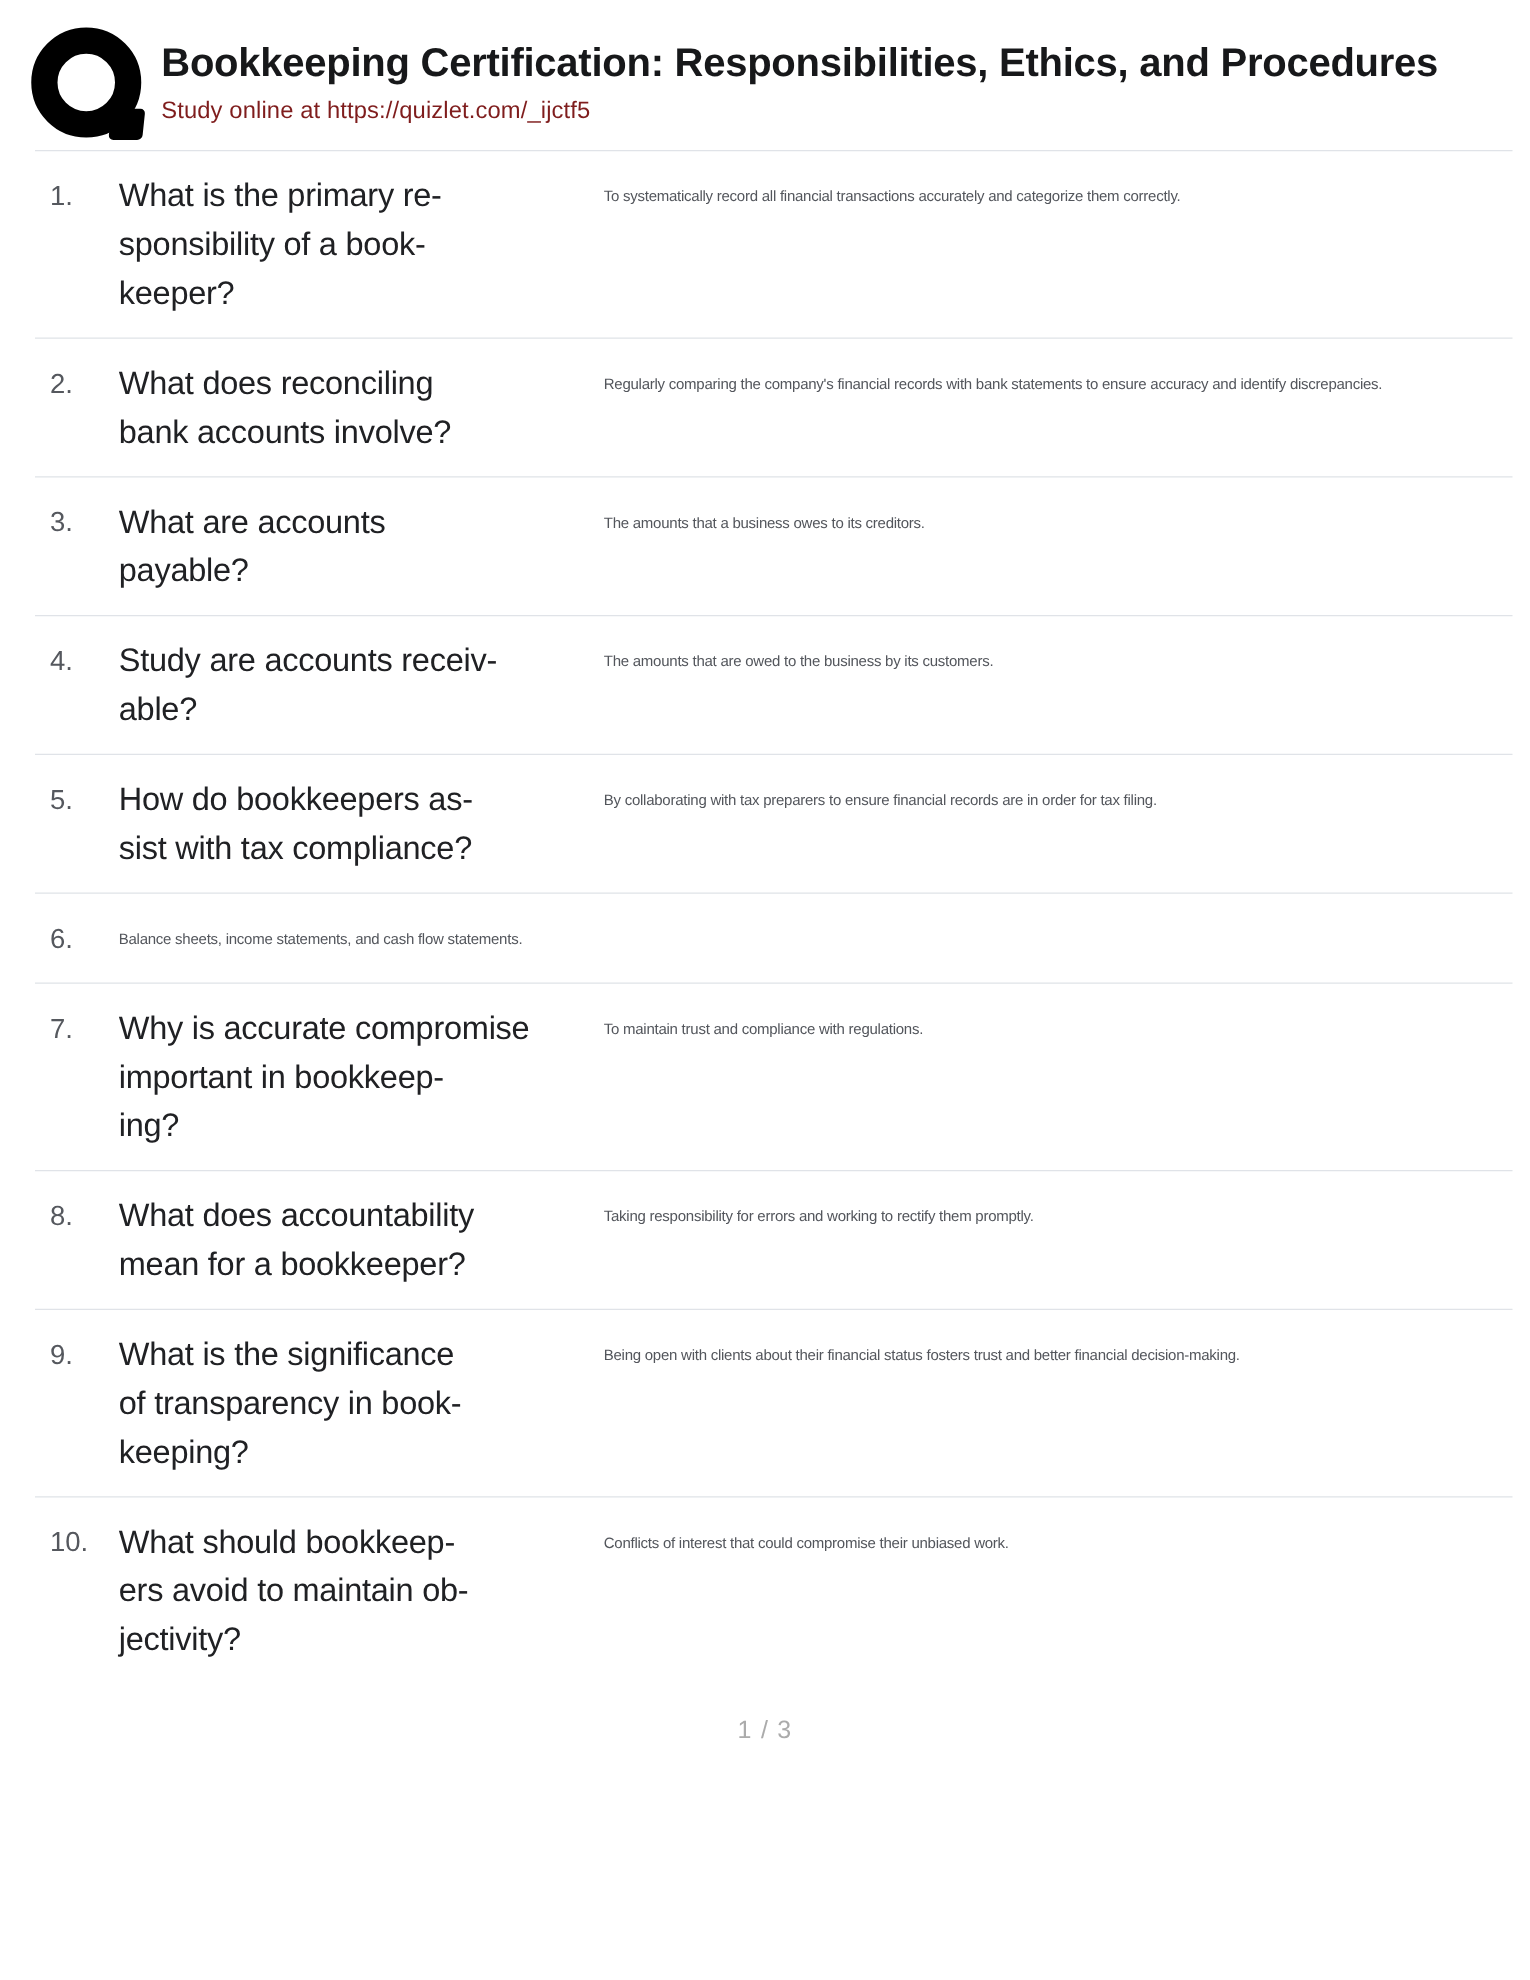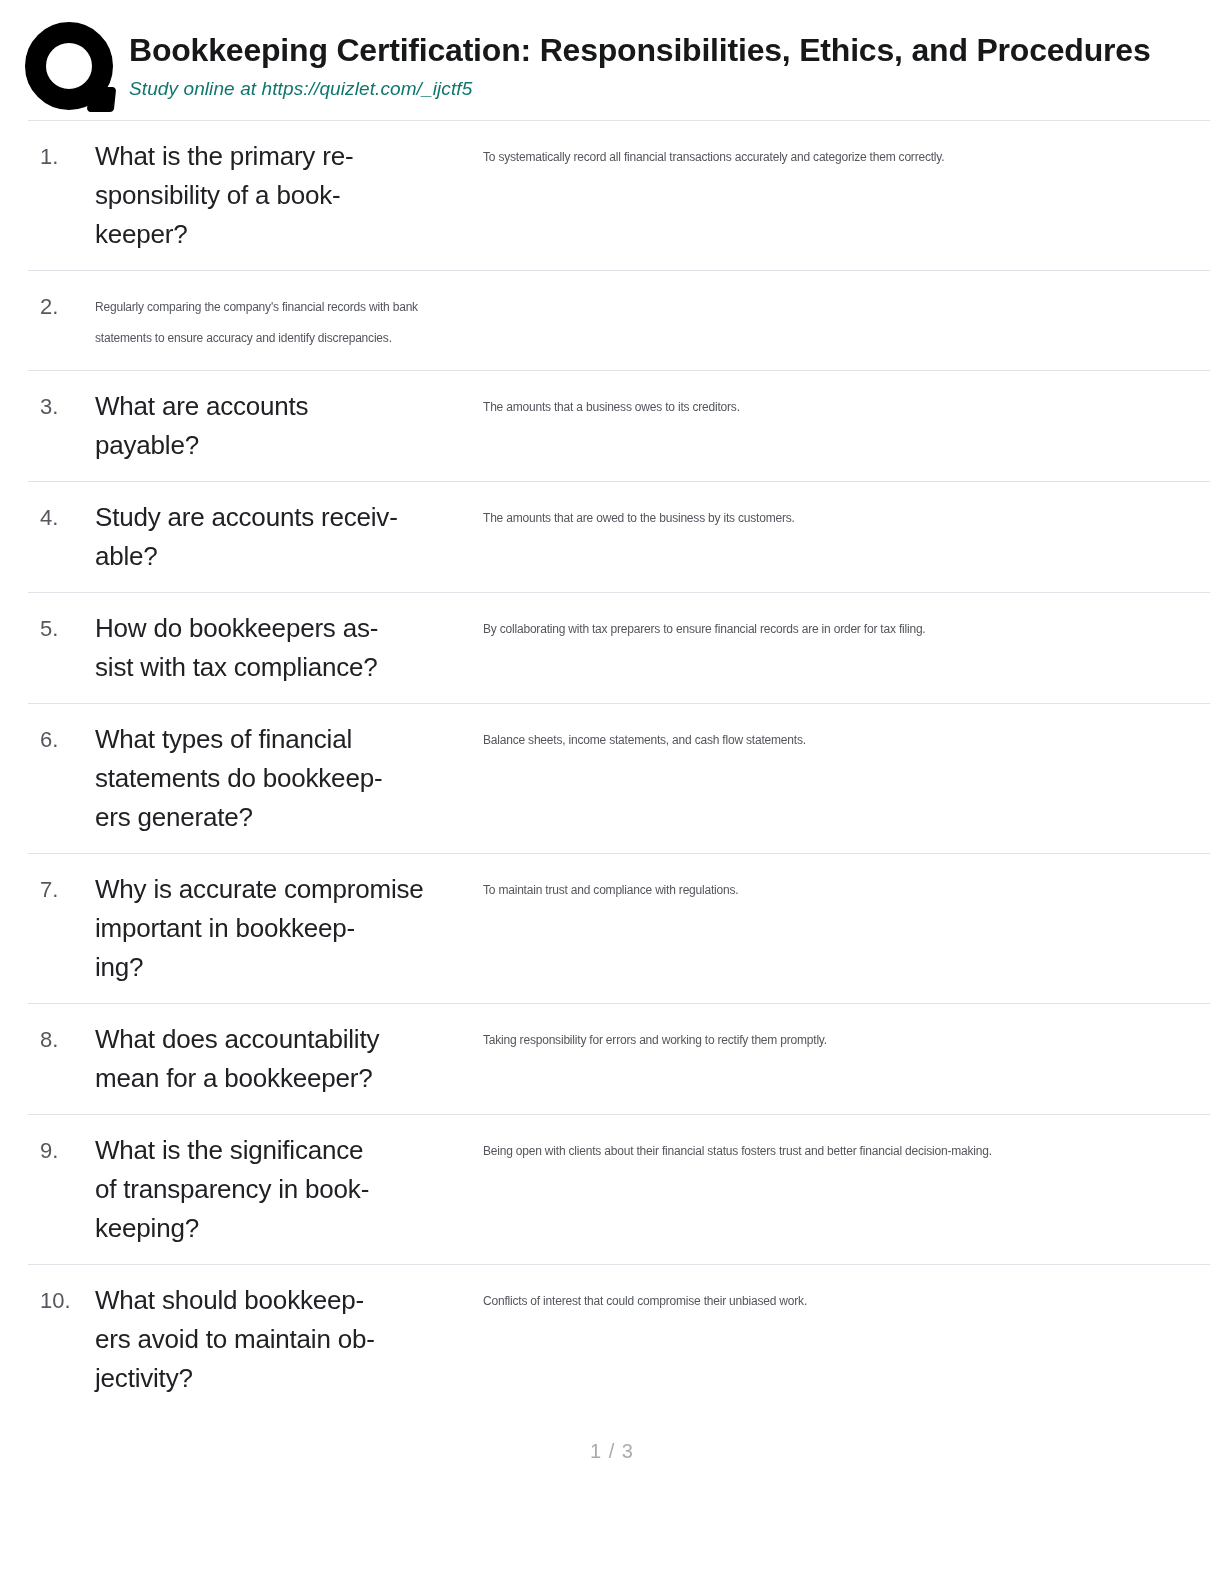--- a/index.html
+++ b/index.html
@@ -23,21 +23,21 @@
     position: absolute; width: 27px; height: 25px; background: #000;
     right: -2px; bottom: -2px; border-radius: 4px; transform: skewX(-6deg);
   }
   .header-text { padding-top: 9px; }
   .title {
     font-size: 32px; font-weight: 700; letter-spacing: -0.2px;
     color: #17181a; line-height: 1.2;
   }
   .subtitle {
     margin-top: 9px; font-size: 19px; font-weight: 400;
-    color: #0f766e; letter-spacing: 0.1px; font-style: italic;
+    color: #7f1d1d; letter-spacing: 0.1px;
   }
 
   
   .qa-list { margin-left: 28px; margin-right: 14px; }
   .qa-row {
     display: grid;
     grid-template-columns: 67px 388px 1fr;
     border-top: 1px solid #e0e3e8;
     padding: 16px 0;
   }
@@ -84,20 +84,22 @@
     <div class="qa-row">
       <div class="q-num">1.</div>
       <div class="q-text">What is the primary re-
 sponsibility of a book-
 keeper?</div>
       <div class="a-text">To systematically record all financial transactions accurately and categorize them correctly.</div>
     </div>
 
     <div class="qa-row">
       <div class="q-num">2.</div>
+      <div class="q-text">What does reconciling
+bank accounts involve?</div>
       <div class="a-text">Regularly comparing the company's financial records with bank statements to ensure accuracy and identify discrepancies.</div>
     </div>
 
     <div class="qa-row">
       <div class="q-num">3.</div>
       <div class="q-text">What are accounts
 payable?</div>
       <div class="a-text">The amounts that a business owes to its creditors.</div>
     </div>
 
@@ -110,23 +112,20 @@
 
     <div class="qa-row">
       <div class="q-num">5.</div>
       <div class="q-text">How do bookkeepers as-
 sist with tax compliance?</div>
       <div class="a-text">By collaborating with tax preparers to ensure financial records are in order for tax filing.</div>
     </div>
 
     <div class="qa-row">
       <div class="q-num">6.</div>
-      <div class="q-text">What types of financial
-statements do bookkeep-
-ers generate?</div>
       <div class="a-text">Balance sheets, income statements, and cash flow statements.</div>
     </div>
 
     <div class="qa-row">
       <div class="q-num">7.</div>
       <div class="q-text">Why is accurate compromise
 important in bookkeep-
 ing?</div>
       <div class="a-text">To maintain trust and compliance with regulations.</div>
     </div>

